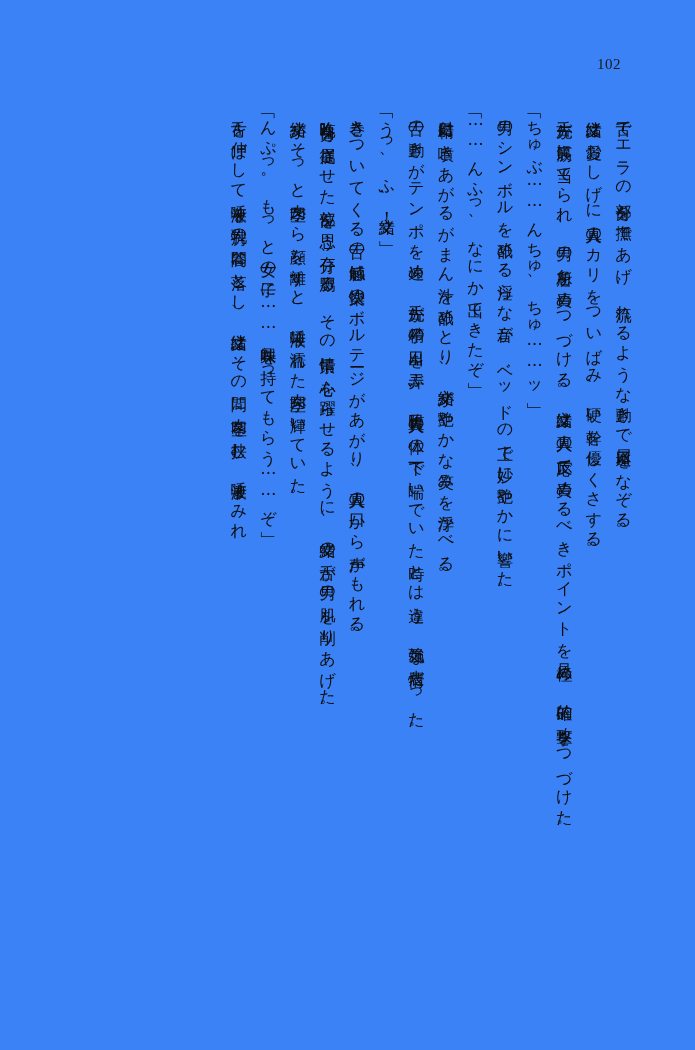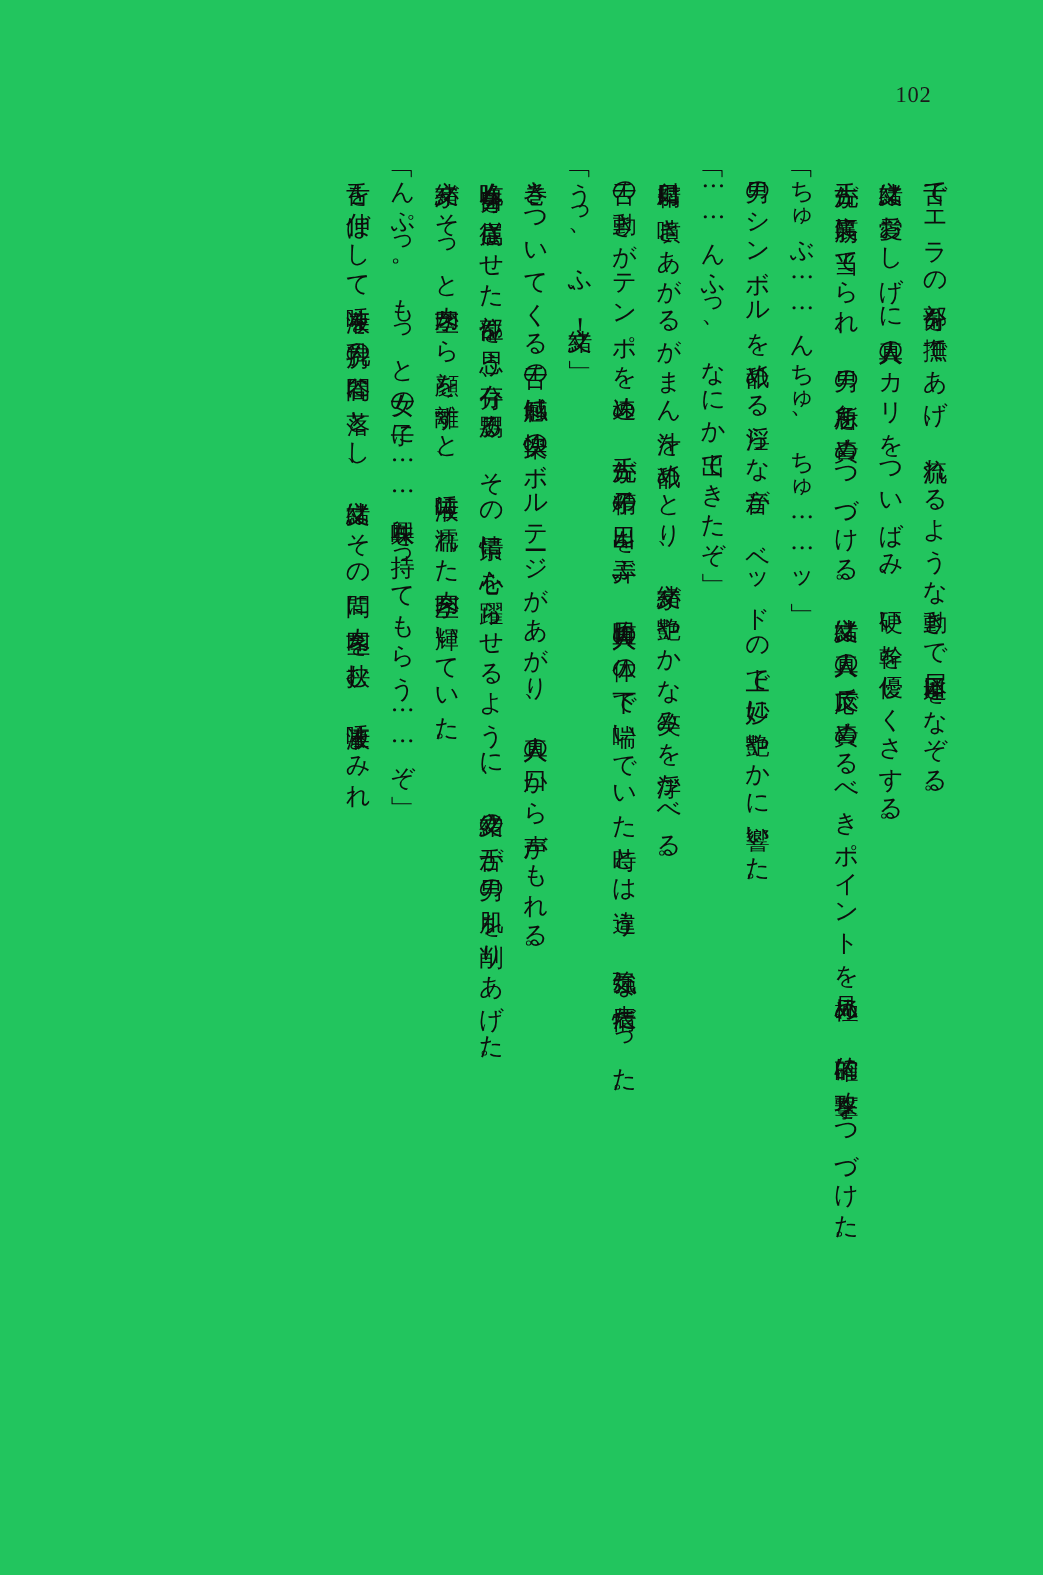--- a/index.html
+++ b/index.html
@@ -13,21 +13,21 @@
     font-family: "Liberation Serif", "DejaVu Serif", serif;
     color: #000000;
     position: relative;
     overflow: hidden;
   }
   .page {
     position: absolute;
     top: 0; left: 0;
     width: 695px;
     height: 1050px;
-    background: #22c55e;
+    background: #3b82f6;
   }
   .page-number {
     position: absolute;
     top: 56px;
     right: 74px;
     font-size: 15px;
     font-family: "Liberation Serif", "DejaVu Serif", serif;
     letter-spacing: 0.5px;
     color: #1a1a1a;
   }

